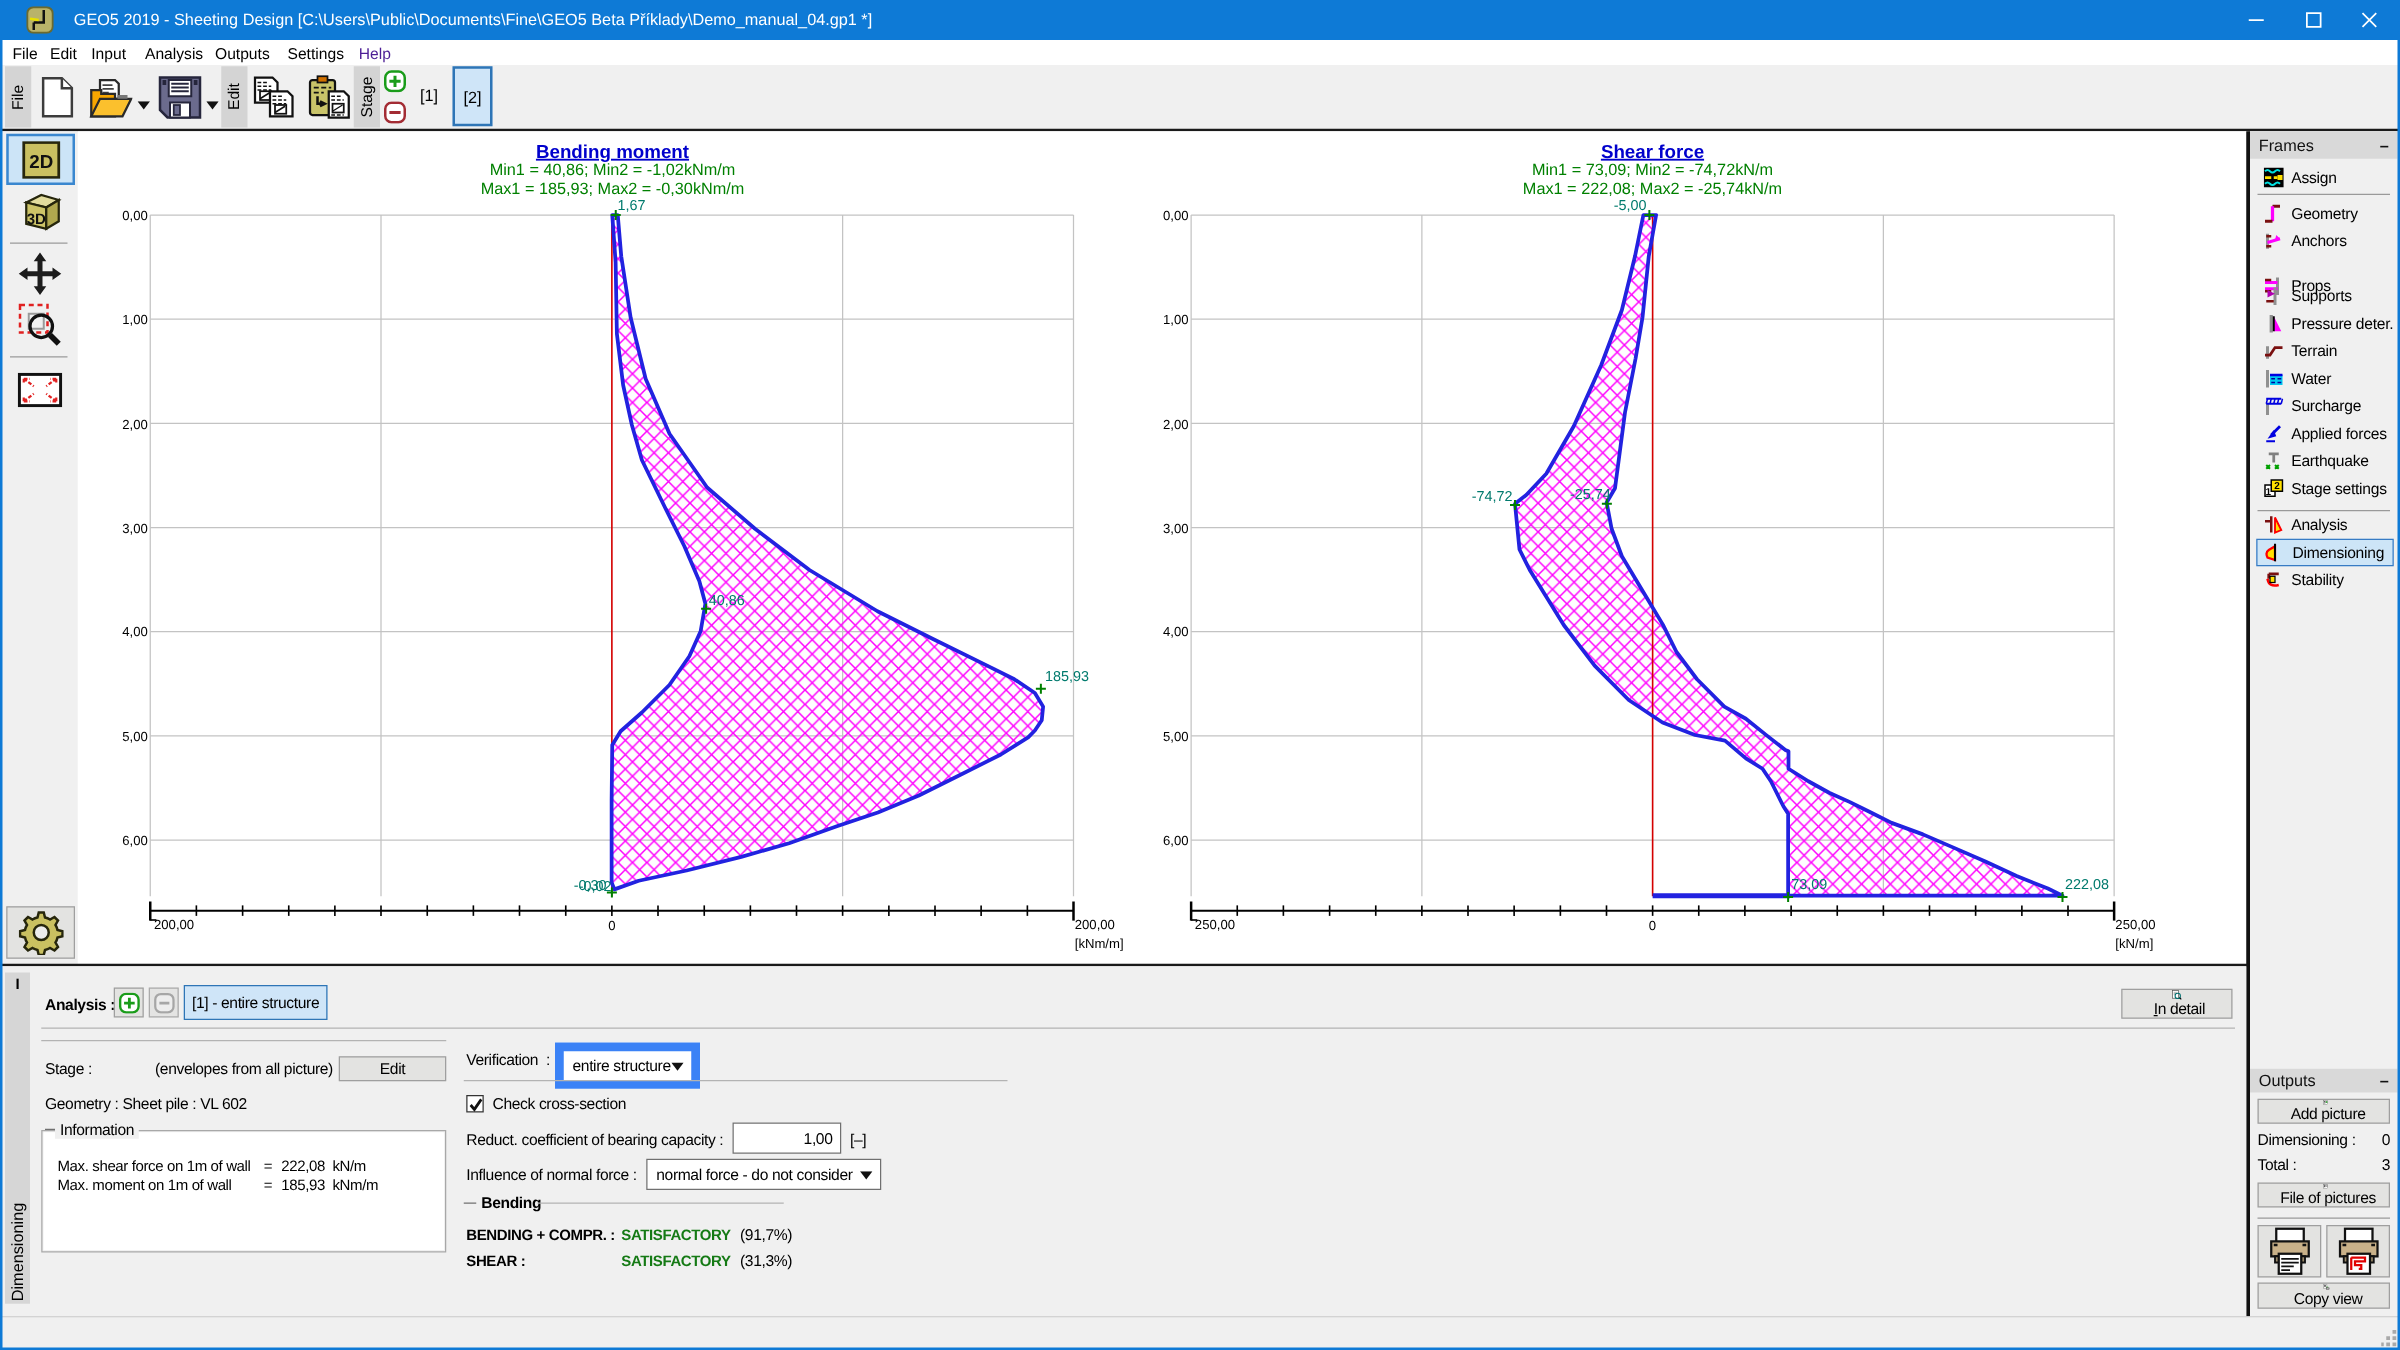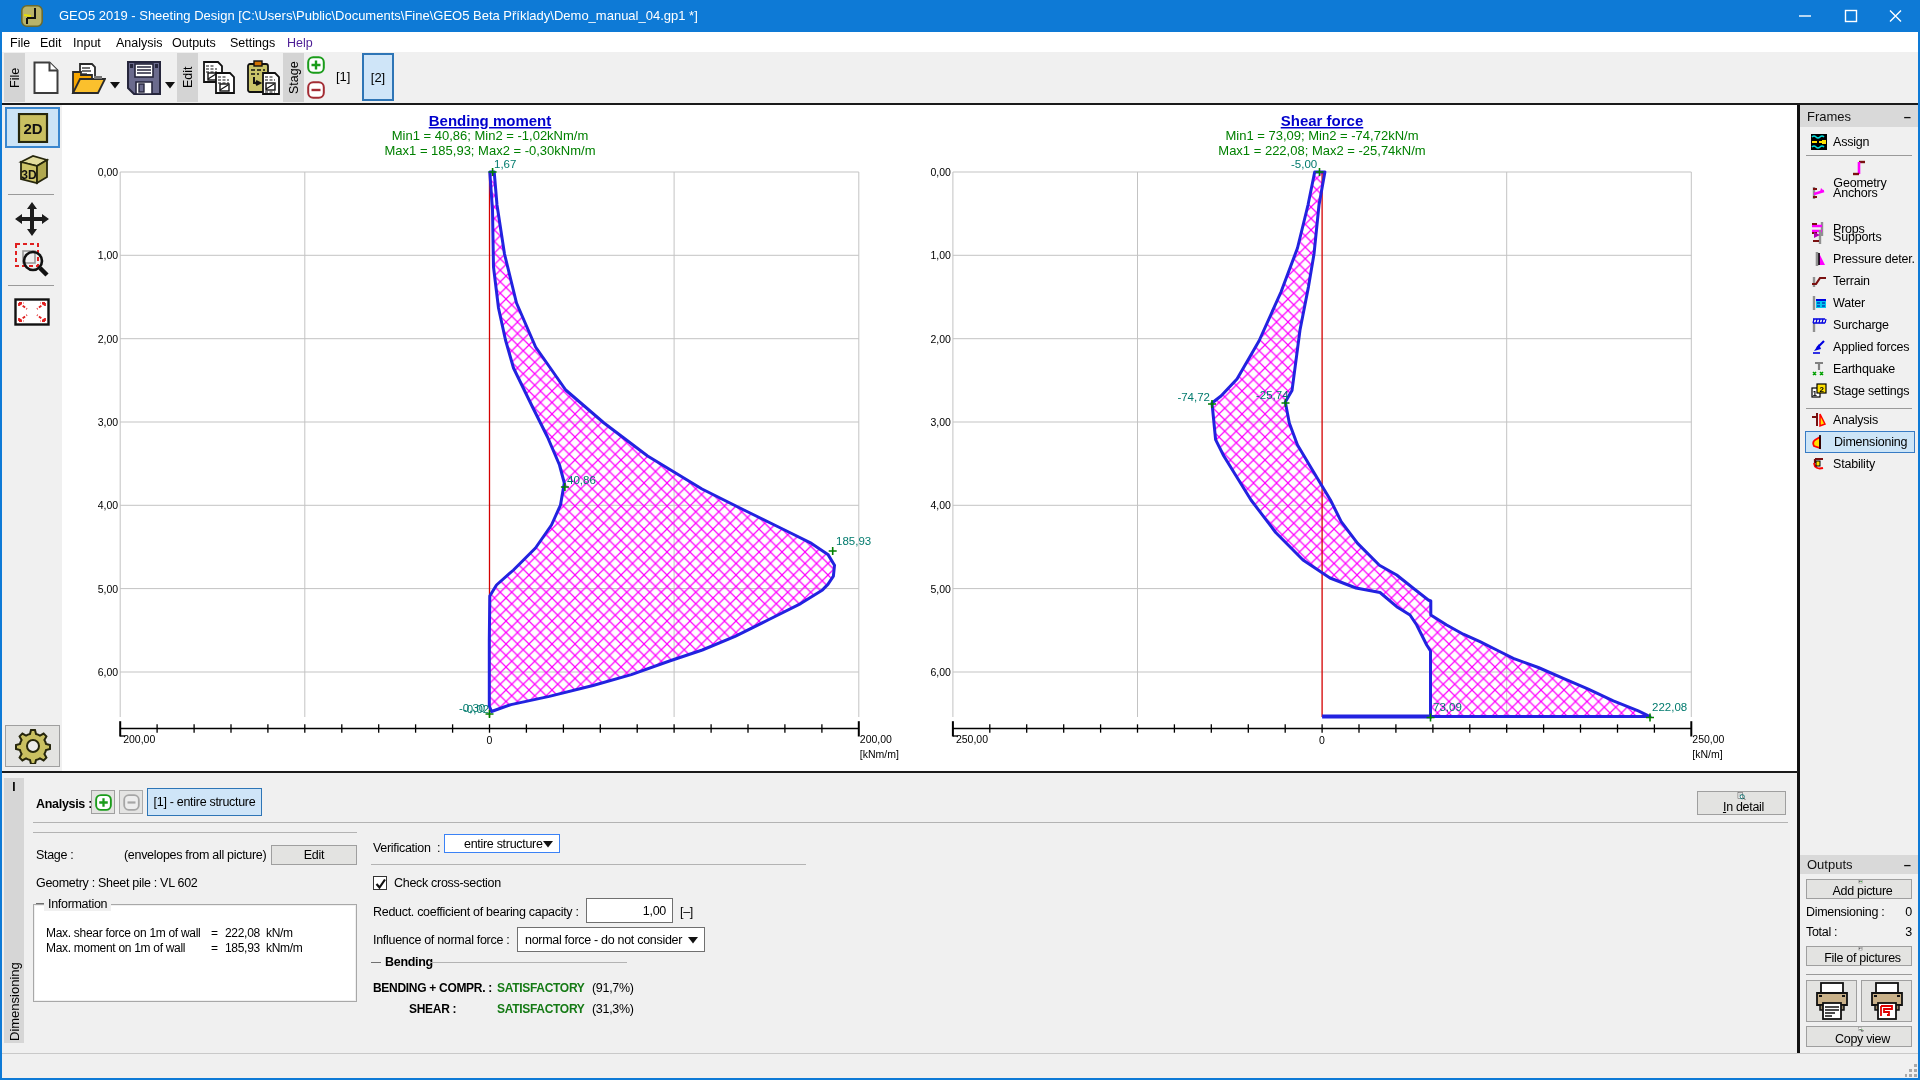--- a/index.html
+++ b/index.html
@@ -274,21 +274,21 @@
     <svg width="16" height="16" viewBox="0 0 16 16" style="">
       <rect x="0" y="0" width="16" height="16" fill="#000"></rect>
       <path d="M1,3 q2,-2 4,0 t4,0 t4,0" stroke="#00e0e0" fill="none" stroke-width="1.6"></path>
       <path d="M1,8 h5 M8,8 h3" stroke="#ffe000" fill="none" stroke-width="2.2"></path>
       <rect x="11" y="6" width="4" height="4" fill="#ffe000"></rect>
       <path d="M1,13 q2,-2 4,0 t4,0 t4,0" stroke="#00e0e0" fill="none" stroke-width="1.6"></path>
     </svg>
     <span>Assign</span>
   </div>
 <div class="abs" style="left:1806px;top:155px;width:106px;height:1px;background:#9a9a9a;"></div>
-<div class="fitem" style="top:160px;flex-direction:column;">
+<div class="fitem" style="top:160px;">
     <svg width="16" height="16" viewBox="0 0 16 16" style="">
       <path d="M7,2 h6" stroke="#7a1010" stroke-width="2.4"></path>
       <path d="M7,2 v12" stroke="#ff00ff" stroke-width="2.6"></path>
       <path d="M1,14 h6" stroke="#7a1010" stroke-width="2.4"></path>
     </svg>
     <span>Geometry</span>
   </div>
 <div class="fitem" style="top:182px;">
     <svg width="16" height="16" viewBox="0 0 16 16" style="">
       <path d="M3,2 v12" stroke="#909090" stroke-width="2.4"></path>
@@ -485,21 +485,21 @@
 <div class="abs" style="left:36px;top:903px;width:8px;height:1px;background:#707070;"></div>
 <div class="abs" style="left:35px;top:906px;width:320px;height:94px;background:#fff;border:1px solid #fff;"></div>
 <div class="abs p" style="left:44px;top:897px;background:#f0f0f0;padding:0 4px;">Information</div>
 <div class="abs p" style="left:46px;top:926px;font-size:12px;">Max. shear force on 1m of wall</div>
 <div class="abs p" style="left:46px;top:941px;font-size:12px;">Max. moment on 1m of wall</div>
 <div class="abs p" style="left:211px;top:926px;font-size:12px;">=</div>
 <div class="abs p" style="left:211px;top:941px;font-size:12px;">=</div>
 <div class="abs p" style="left:225px;top:926px;font-size:12px;">222,08&nbsp; kN/m</div>
 <div class="abs p" style="left:225px;top:941px;font-size:12px;">185,93&nbsp; kNm/m</div>
 <div class="abs p" style="left:373px;top:841px;">Verification&nbsp; :</div>
-<div class="abs p" style="left:444px;top:834px;width:116px;height:19px;background:#fff;border:1px solid #3b82f6;display:flex;align-items:center;padding-left:19px;">entire structure<span style="margin-left:auto;margin-right:7px;"><svg width="10" height="7" viewBox="0 0 10 7" style="">
+<div class="abs p" style="left:444px;top:834px;width:116px;height:37px;background:#fff;border:7px solid #3b82f6;display:flex;align-items:center;padding-left:7px;">entire structure<span style="margin-left:auto;margin-right:7px;"><svg width="10" height="7" viewBox="0 0 10 7" style="">
         <path d="M0,0 h10 l-5,6.5 z" fill="#111"></path>
       </svg></span></div>
 <div class="abs" style="left:371px;top:864px;width:435px;height:1px;background:#b3b3b3;"></div>
 <div class="abs" style="left:373px;top:876px;width:14px;height:14px;background:#fff;border:1.5px solid #333;"></div>
 <svg class="abs" style="left:374px;top:877px;" width="13" height="13">
     <path d="M2.5,7 l3,3.5 L11,2.5" stroke="#111" stroke-width="2.2" fill="none"></path>
   </svg>
 <div class="abs p" style="left:394px;top:876px;">Check cross-section</div>
 <div class="abs p" style="left:373px;top:905px;">Reduct. coefficient of bearing capacity :</div>
 <div class="abs p" style="left:586px;top:898px;width:87px;height:25px;background:#fff;border:1px solid #707070;display:flex;align-items:center;justify-content:flex-end;padding-right:6px;">1,00</div>
@@ -507,21 +507,21 @@
 <div class="abs p" style="left:373px;top:933px;">Influence of normal force :</div>
 <div class="abs p" style="left:517px;top:927px;width:188px;height:25px;background:#fff;border:1px solid #707070;display:flex;align-items:center;padding-left:7px;">normal force - do not consider<span style="margin-left:auto;margin-right:6px;"><svg width="10" height="7" viewBox="0 0 10 7" style="">
         <path d="M0,0 h10 l-5,6.5 z" fill="#111"></path>
       </svg></span></div>
 <div class="abs" style="left:371px;top:962px;width:10px;height:1px;background:#707070;"></div>
 <div class="abs p" style="left:385px;top:955px;font-weight:bold;">Bending</div>
 <div class="abs" style="left:430px;top:962px;width:197px;height:1px;background:#b3b3b3;"></div>
 <div class="abs p" style="left:373px;top:981px;font-weight:bold;font-size:12px;">BENDING + COMPR. :</div>
 <div class="abs p" style="left:497px;top:981px;font-weight:bold;color:#157a15;font-size:12px;">SATISFACTORY</div>
 <div class="abs p" style="left:592px;top:981px;">(91,7%)</div>
-<div class="abs p" style="left:373px;top:1002px;font-weight:bold;font-size:12px;margin-left:36px;">SHEAR :</div>
+<div class="abs p" style="left:373px;top:1002px;font-weight:bold;font-size:12px;">SHEAR :</div>
 <div class="abs p" style="left:497px;top:1002px;font-weight:bold;color:#157a15;font-size:12px;">SATISFACTORY</div>
 <div class="abs p" style="left:592px;top:1002px;">(31,3%)</div>
 <div class="abs" style="left:0;top:1053px;width:1920px;height:1px;background:#c9c9c9;"></div>
 <div class="abs" style="left:0;top:1054px;width:1920px;height:24px;background:#f0f0f0;"></div>
 <svg class="abs" style="left:1905px;top:1064px;" width="14" height="14">
     <g fill="#a9a9a9">
       <rect x="9" y="0" width="3" height="3"></rect>
       <rect x="9" y="5" width="3" height="3"></rect>
       <rect x="9" y="10" width="3" height="3"></rect>
       <rect x="4" y="5" width="3" height="3"></rect>

